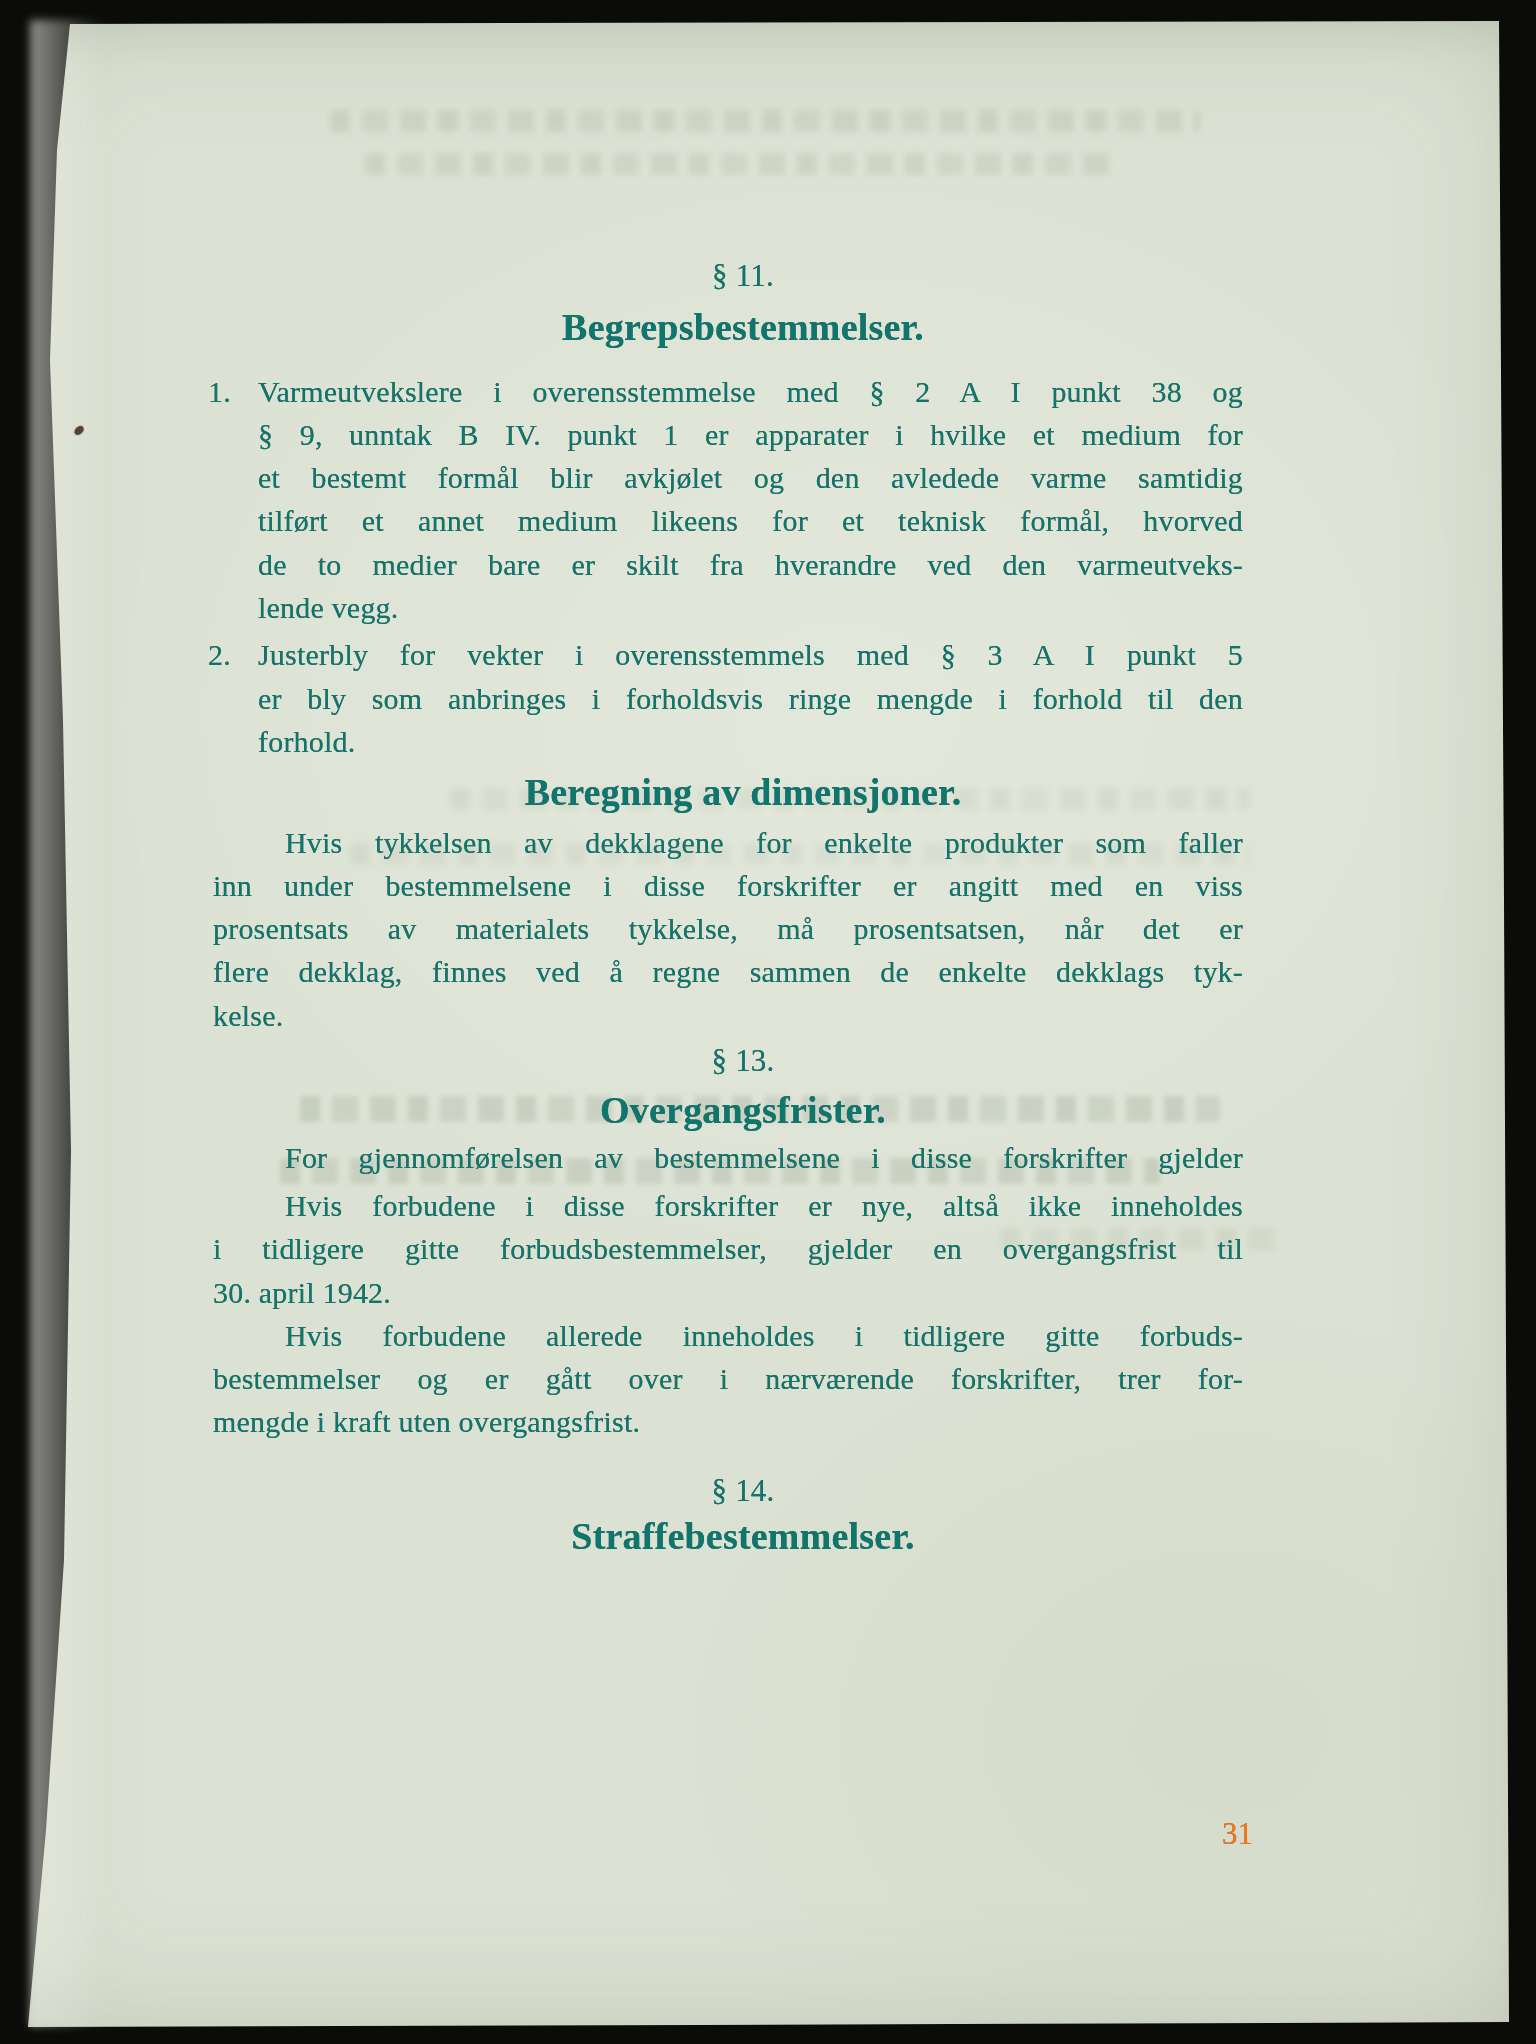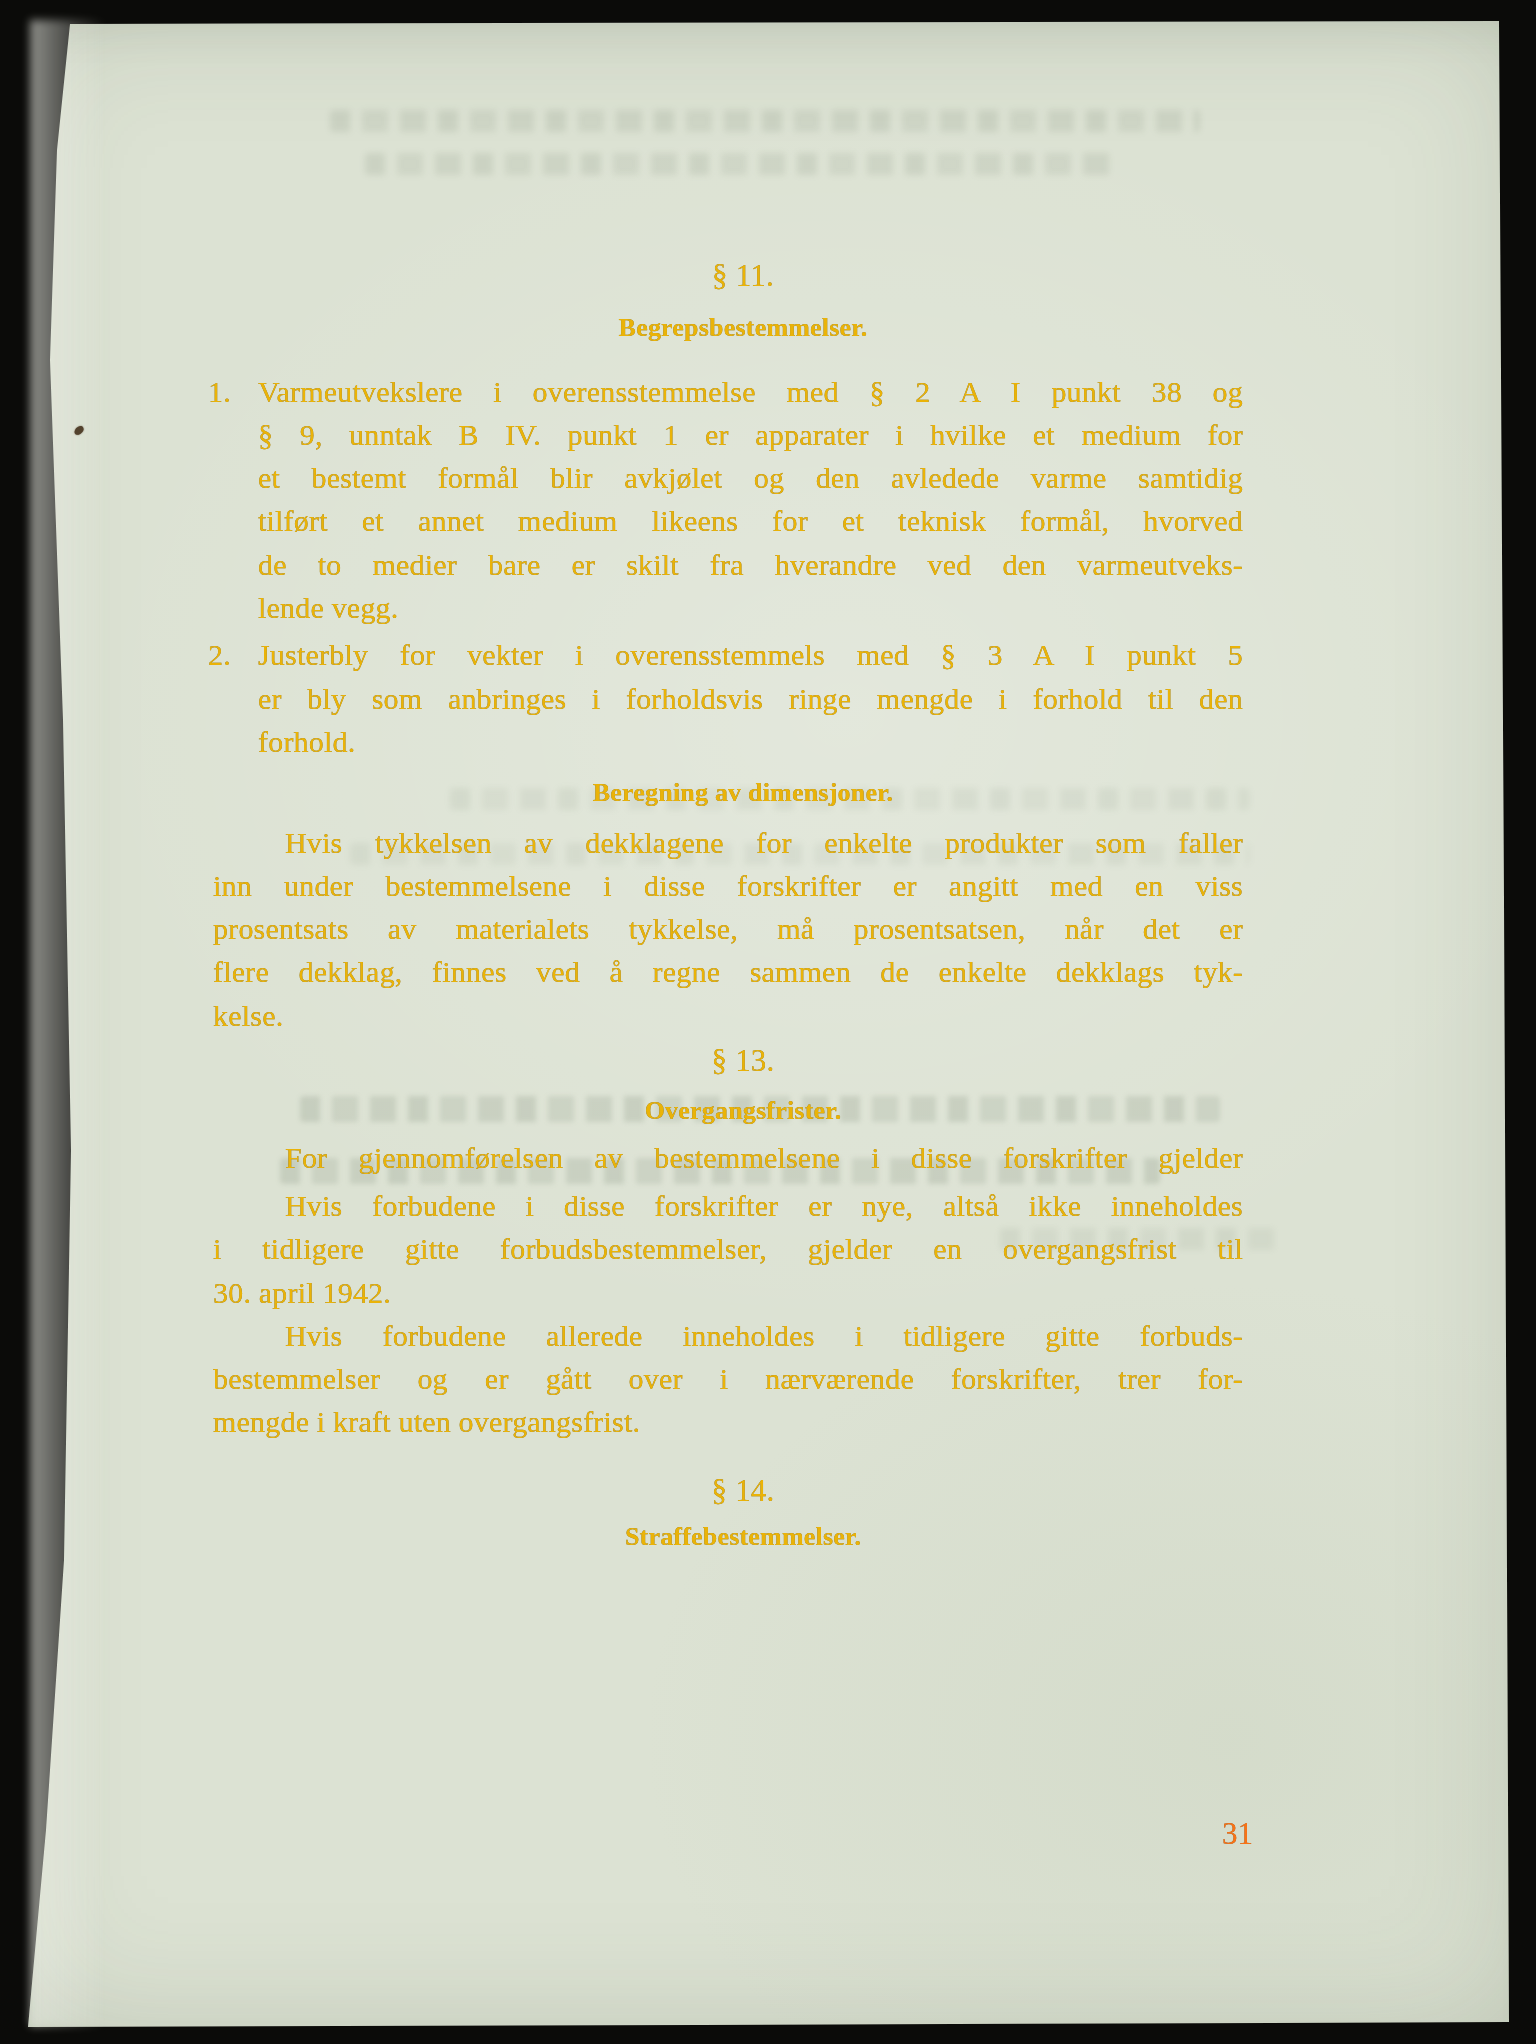--- a/index.html
+++ b/index.html
@@ -44,26 +44,26 @@
   .bleed.bold{opacity:0.55;height:26px;filter:blur(2.5px);}
   .speck{
     position:absolute;left:74px;top:427px;width:10px;height:7px;
     background:#54422e;border-radius:60% 40% 55% 45%;
     transform:rotate(-30deg);
     box-shadow:0 0 1.5px rgba(80,60,40,0.9);
   }
   
   #content{
     position:absolute;left:213px;top:254px;width:1030px;
-    color:#eab308;font-size:30px;line-height:43.3px;
+    color:#0f766e;font-size:30px;line-height:43.3px;
     letter-spacing:0.2px;
     text-shadow:0 0 0.6px rgba(44,44,35,0.7);
   }
   .sec-heading{text-align:center;font-size:31px;margin-left:30px;}
-  .sec-sub{text-align:center;font-weight:700;font-size:26px;margin-left:30px;}
+  .sec-sub{text-align:center;font-weight:700;font-size:38px;margin-left:30px;}
   .line{text-align:justify;text-align-last:justify;}
   .line.last{text-align-last:left;}
   .line.indent{text-indent:72px;}
   .list-item{position:relative;padding-left:45px;}
   .item-num{position:absolute;left:-5px;top:0;}
   #page-number{
     position:absolute;left:1222px;top:1812px;
     color:#f97316;font-size:31px;line-height:43px;
     text-shadow:0 0 0.6px rgba(44,44,35,0.7);
   }

